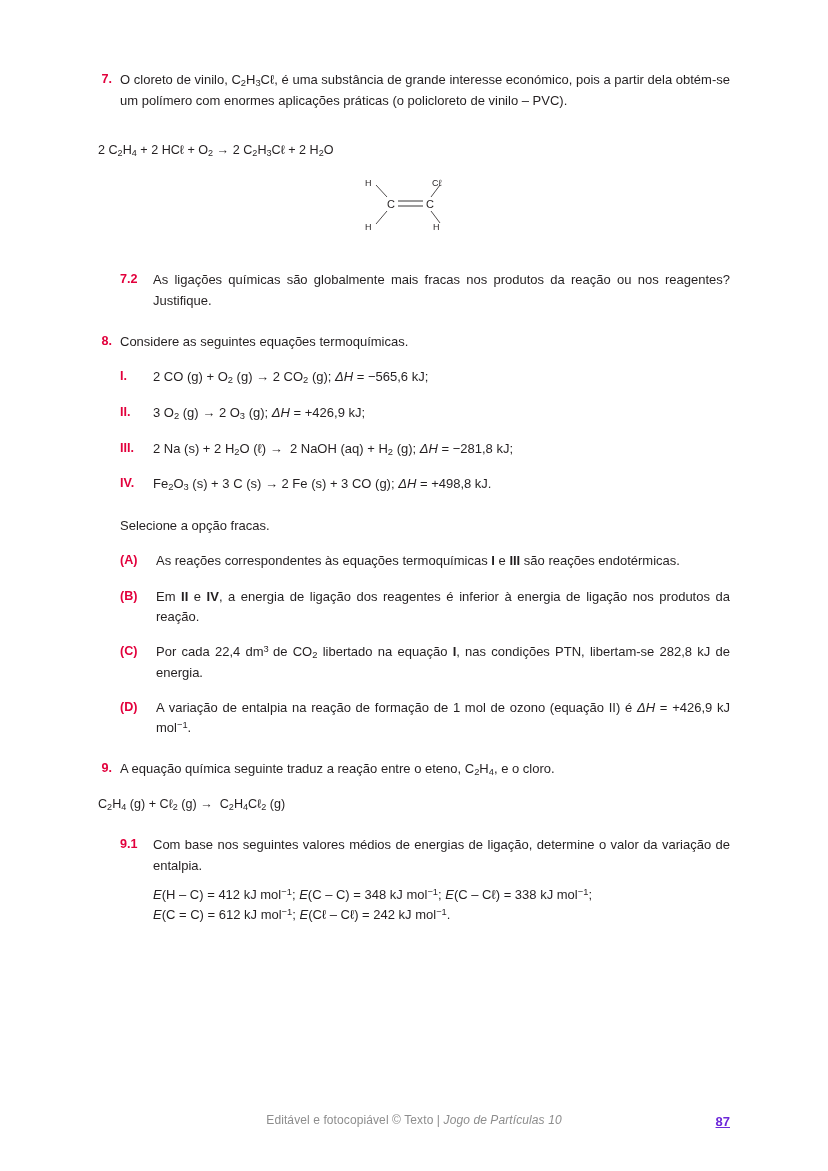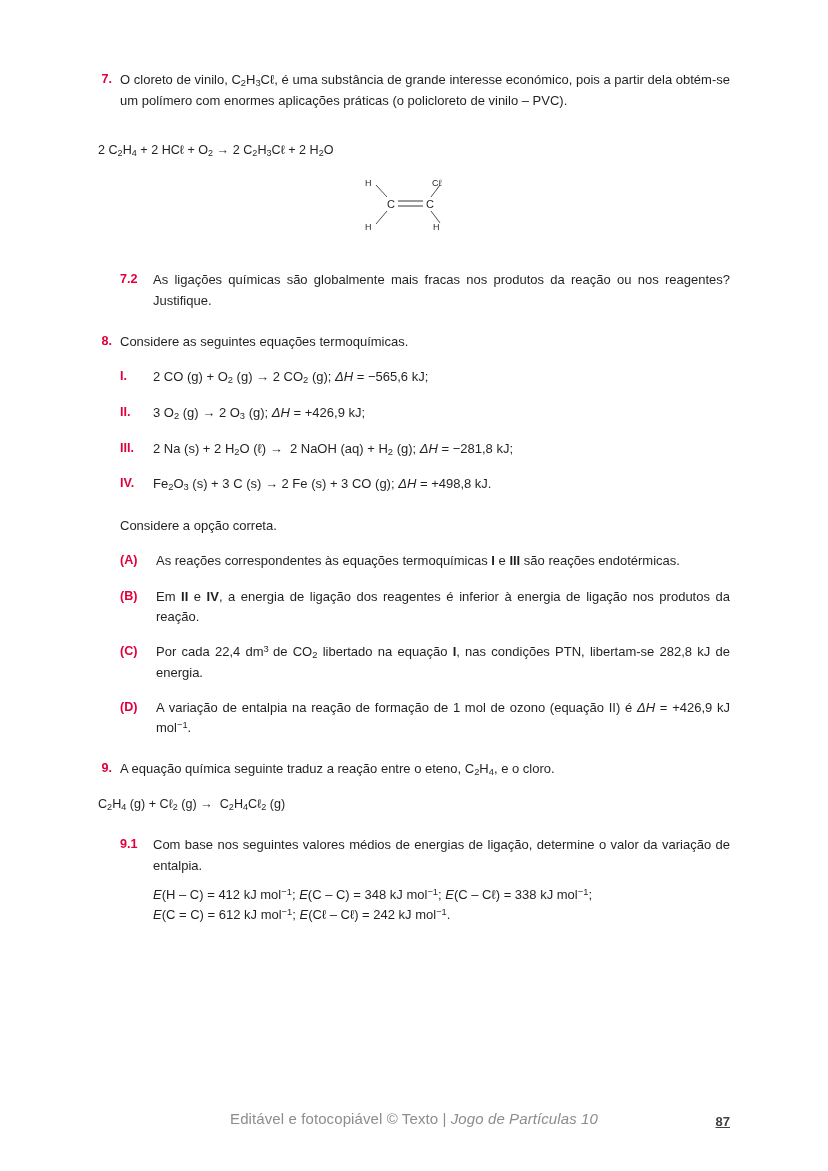--- a/index.html
+++ b/index.html
@@ -71,29 +71,29 @@
     left: 98px;
     right: 98px;
     bottom: 44px;
     display: flex;
     align-items: baseline;
     justify-content: space-between;
   }
   .footer-text {
     flex: 1 1 auto;
     text-align: center;
-    font-size: 15px;
+    font-size: 12px;
     color: #8d8d8d;
     letter-spacing: 0.1px;
   }
   .footer-text .ital { font-style: italic; }
   .page-num {
     font-size: 13px;
     font-weight: bold;
-    color: #404040;
+    color: #6d28d9;
     position: absolute;
     right: 0;
     bottom: -2px;
     text-decoration: underline;
   }
 </style>
 </head>
 <body>
 
 <div class="page">
@@ -161,21 +161,21 @@
     </div>
     <div class="gap-m"></div>
     <div class="row indent-1">
       <span class="num roman">IV.</span>
       <span class="txt nojust">Fe<sub>2</sub>O<sub>3</sub> (s) + 3 C (s) → 2 Fe (s) + 3 CO (g); <span class="ital">ΔH</span> = +498,8 kJ.</span>
     </div>
 
     <div class="gap-l"></div>
     <div class="row">
       <span class="num w1"></span>
-      <span class="txt nojust">Considere a opção correta.</span>
+      <span class="txt nojust">Selecione a opção fracas.</span>
     </div>
 
     <div class="gap-m"></div>
     <div class="row indent-1">
       <span class="num letter">(A)</span>
       <span class="txt nojust">As reações correspondentes às equações termoquímicas <span class="bold">I</span> e <span class="bold">III</span> são reações endotérmicas.</span>
     </div>
     <div class="gap-m"></div>
     <div class="row indent-1">
       <span class="num letter">(B)</span>

